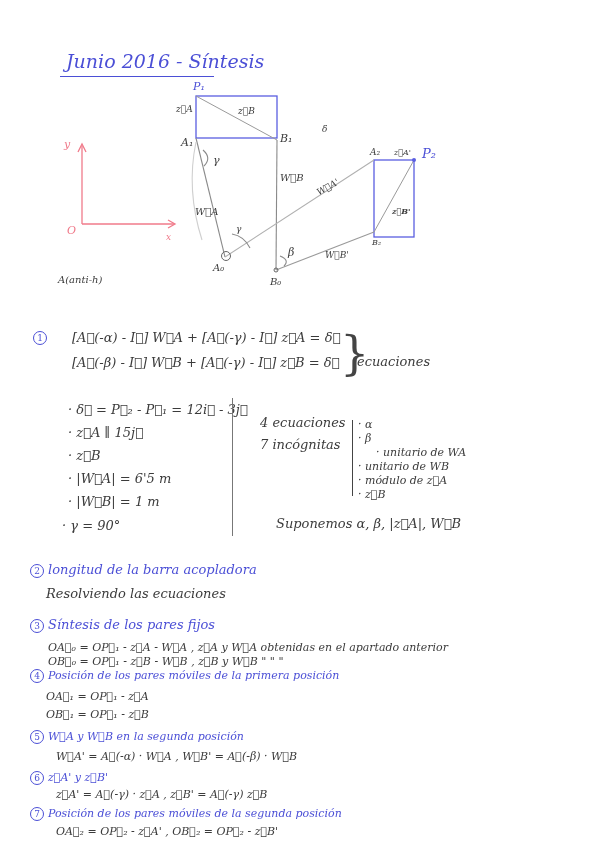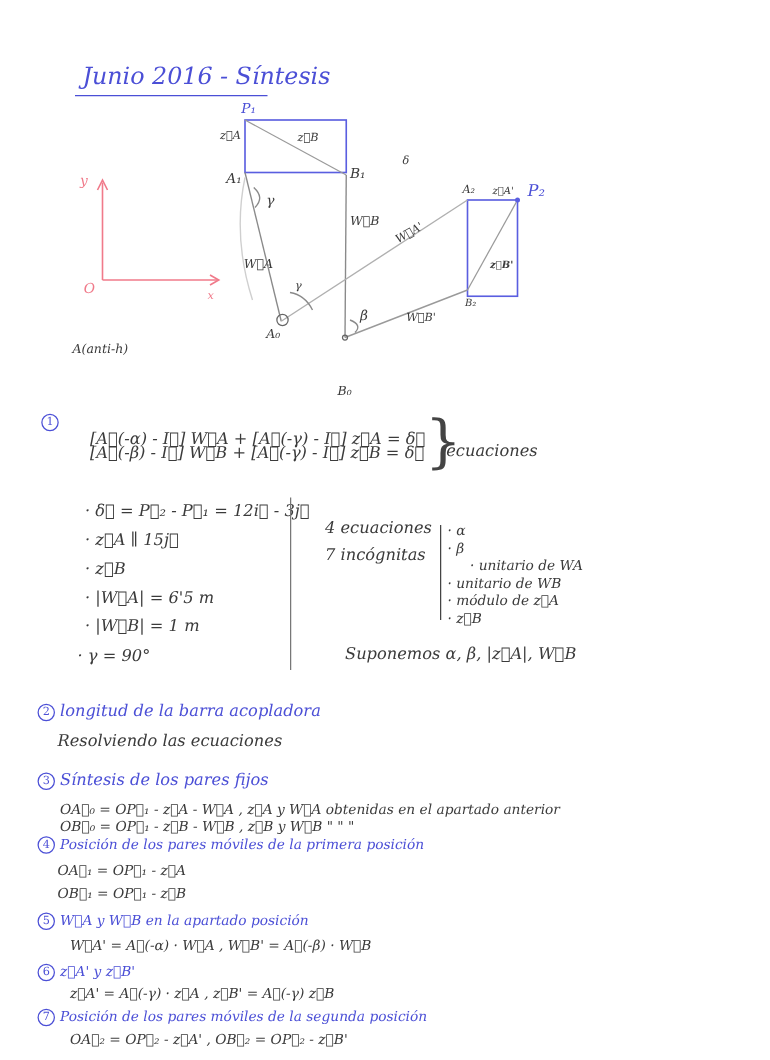--- a/index.html
+++ b/index.html
@@ -61,33 +61,33 @@
 <div class="abs black small" style="left:280px; top:132px;">B₁</div>
 <div class="abs black small" style="left:322px; top:124px; font-size:9px;">δ</div>
 <div class="abs black small" style="left:213px; top:154px;">γ</div>
 <div class="abs black small" style="left:280px; top:172px; font-size:10px;">W⃗B</div>
 <div class="abs black small" style="left:316px; top:182px; font-size:9px; transform:rotate(-30deg);">W⃗A'</div>
 <div class="abs black small" style="left:195px; top:206px; font-size:10px;">W⃗A</div>
 <div class="abs black small" style="left:236px; top:224px; font-size:9px;">γ</div>
 <div class="abs black small" style="left:288px; top:246px;">β</div>
 <div class="abs black small" style="left:325px; top:250px; font-size:9px;">W⃗B'</div>
 <div class="abs black small" style="left:213px; top:262px; font-size:10px;">A₀</div>
-<div class="abs black small" style="left:270px; top:276px; font-size:10px;margin-top:32px;">B₀</div>
+<div class="abs black small" style="left:270px; top:276px; font-size:10px;">B₀</div>
 <div class="abs black small" style="left:370px; top:147px; font-size:9px;">A₂</div>
 <div class="abs black small" style="left:394px; top:148px; font-size:8px;">z⃗A'</div>
 <div class="abs blue small" style="left:422px; top:146px; font-size:13px;text-align:right;">P₂</div>
 <div class="abs black small" style="left:392px; top:206px; font-size:8px;font-weight:bold;">z⃗B'</div>
 <div class="abs black small" style="left:372px; top:238px; font-size:8px;">B₂</div>
 <div class="abs small" style="left:64px; top:138px; color:#f07a8a;">y</div>
 <div class="abs small" style="left:67px; top:224px; color:#f07a8a;">O</div>
 <div class="abs small" style="left:166px; top:232px; color:#f07a8a; font-size:9px;">x</div>
 <div class="abs black small" style="left:58px; top:274px; font-size:10px;">A(anti-h)</div>
 
 <div class="abs blue" style="left:33px; top:327px;"><span class="circnum">1</span></div>
-<div class="abs black eq" style="left:72px; top:344px;text-align:center;">[A⃡(-α) - I⃡] W⃗A + [A⃡(-γ) - I⃡] z⃗A = δ⃗</div>
+<div class="abs black eq" style="left:72px; top:330px;text-align:center;">[A⃡(-α) - I⃡] W⃗A + [A⃡(-γ) - I⃡] z⃗A = δ⃗</div>
 <div class="abs black eq" style="left:72px; top:355px;">[A⃡(-β) - I⃡] W⃗B + [A⃡(-γ) - I⃡] z⃗B = δ⃗</div>
 <div class="abs brace" style="left:340px; top:330px;">}</div>
 <div class="abs black eq" style="left:357px; top:354px;">ecuaciones</div>
 
 <div class="abs black eq" style="left:68px; top:402px;">· δ⃗ = P⃗₂ - P⃗₁ = 12i⃗ - 3j⃗</div>
 <div class="abs black eq" style="left:68px; top:425px;">· z⃗A ∥ 15j⃗</div>
 <div class="abs black eq" style="left:68px; top:448px;">· z⃗B</div>
 <div class="abs black eq" style="left:68px; top:471px;">· |W⃗A| = 6'5 m</div>
 <div class="abs black eq" style="left:68px; top:494px;">· |W⃗B| = 1 m</div>
 <div class="abs black eq" style="left:62px; top:518px;">· γ = 90°</div>
@@ -108,20 +108,20 @@
 <div class="abs black eq" style="left:46px; top:586px;">Resolviendo las ecuaciones</div>
 
 <div class="abs blue head" style="left:30px; top:617px;"><span class="circnum">3</span><span>Síntesis de los pares fijos</span></div>
 <div class="abs black small" style="left:48px; top:641px;">OA⃗₀ = OP⃗₁ - z⃗A - W⃗A ,   z⃗A y W⃗A obtenidas en el apartado anterior</div>
 <div class="abs black small" style="left:48px; top:655px;">OB⃗₀ = OP⃗₁ - z⃗B - W⃗B ,   z⃗B y W⃗B      "                  "              "</div>
 
 <div class="abs blue small" style="left:30px; top:669px;"><span class="circnum">4</span><span>Posición de los pares móviles de la primera posición</span></div>
 <div class="abs black small" style="left:46px; top:690px;">OA⃗₁ = OP⃗₁ - z⃗A</div>
 <div class="abs black small" style="left:46px; top:708px;">OB⃗₁ = OP⃗₁ - z⃗B</div>
 
-<div class="abs blue small" style="left:30px; top:730px;"><span class="circnum">5</span><span>W⃗A y W⃗B en la apartado posición</span></div>
+<div class="abs blue small" style="left:30px; top:730px;"><span class="circnum">5</span><span>W⃗A y W⃗B en la segunda posición</span></div>
 <div class="abs black small" style="left:56px; top:750px;">W⃗A' = A⃡(-α) · W⃗A ,   W⃗B' = A⃡(-β) · W⃗B</div>
 
 <div class="abs blue small" style="left:30px; top:771px;"><span class="circnum">6</span><span>z⃗A' y z⃗B'</span></div>
 <div class="abs black small" style="left:56px; top:788px;">z⃗A' = A⃡(-γ) · z⃗A ,          z⃗B' = A⃡(-γ) z⃗B</div>
 
 <div class="abs blue small" style="left:30px; top:807px;"><span class="circnum">7</span><span>Posición de los pares móviles de la segunda posición</span></div>
 <div class="abs black small" style="left:56px; top:825px;">OA⃗₂ = OP⃗₂ - z⃗A' ,   OB⃗₂ = OP⃗₂ - z⃗B'</div>
 
 </body></html>

